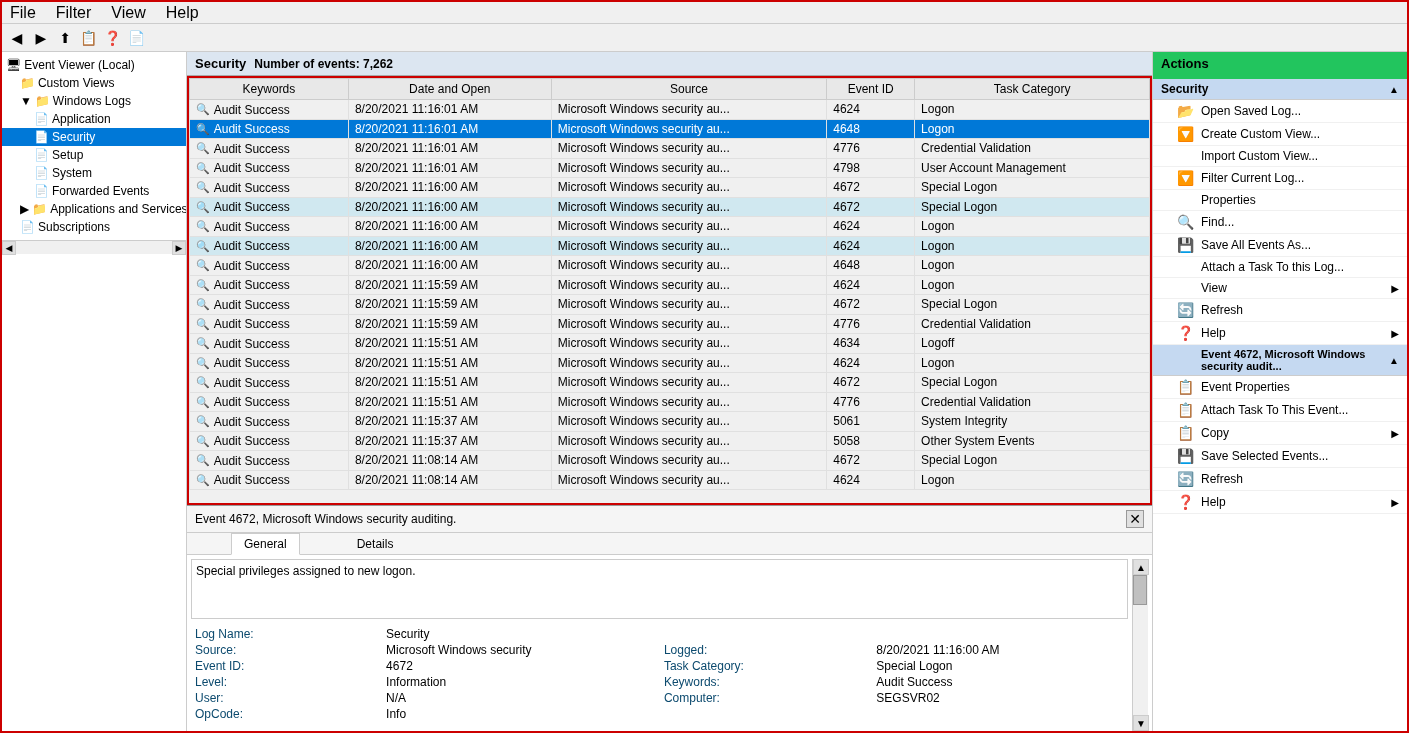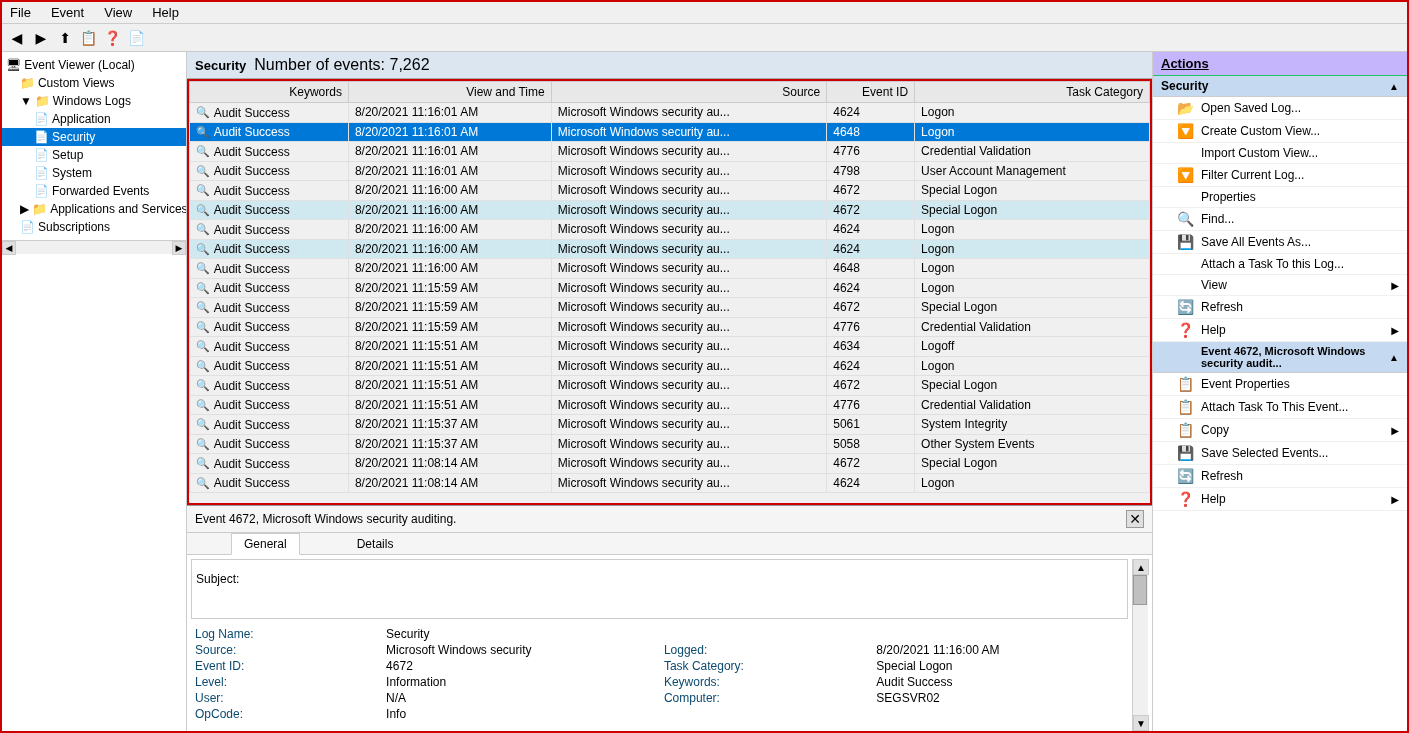--- a/index.html
+++ b/index.html
@@ -17,21 +17,21 @@
     .menu-bar {
       background: #f0f0f0;
       border-bottom: 1px solid #ccc;
       padding: 2px 4px;
       display: flex;
       align-items: center;
       gap: 12px;
       height: 22px;
     }
     .menu-item {
-      font-size: 13px;
+      font-size: 16px;
       cursor: pointer;
       padding: 0 4px;
     }
 
     
     .toolbar {
       background: #f0f0f0;
       border-bottom: 1px solid #ccc;
       padding: 2px 4px;
       display: flex;
@@ -110,21 +110,21 @@
     }
     table.events-table {
       width: 100%;
       border-collapse: collapse;
       font-size: 12px;
     }
     table.events-table th {
       background: #e8e8e8;
       border: 1px solid #ccc;
       padding: 3px 6px;
-      text-align: right;
+      text-align: center;
       font-weight: normal;
       white-space: nowrap;
       position: sticky;
       top: 0;
       z-index: 1;
     }
     table.events-table td {
       border: 1px solid #e0e0e0;
       padding: 2px 6px;
       white-space: nowrap;
@@ -220,26 +220,25 @@
 
     
     .right-panel {
       width: 255px;
       background: white;
       border-left: 1px solid #ccc;
       overflow-y: auto;
       flex-shrink: 0;
     }
     .actions-header {
-      background: #c4b5fd;
+      background: #22c55e;
       padding: 4px 8px;
       font-weight: bold;
       font-size: 13px;
-      border-bottom: 1px solid #22c55e;
-      text-decoration: underline;
+      border-bottom: 4px solid #22c55e;
     }
     .actions-section-header {
       background: #c5d9f1;
       padding: 3px 8px;
       font-size: 12px;
       font-weight: bold;
       border-bottom: 1px solid #ccc;
       display: flex;
       align-items: center;
       justify-content: space-between;
@@ -272,21 +271,21 @@
     ::-webkit-scrollbar { width: 12px; height: 12px; }
     ::-webkit-scrollbar-track { background: #f0f0f0; }
     ::-webkit-scrollbar-thumb { background: #c0c0c0; border: 1px solid #999; }
     ::-webkit-scrollbar-button { background: #e0e0e0; border: 1px solid #999; height: 12px; }
   </style>
 </head>
 <body>
 
 <div class="menu-bar">
   <span class="menu-item">File</span>
-  <span class="menu-item">Event</span>
+  <span class="menu-item">Filter</span>
   <span class="menu-item">View</span>
   <span class="menu-item">Help</span>
 </div>
 
 <div class="toolbar">
   <button class="toolbar-btn">◀</button>
   <button class="toolbar-btn">▶</button>
   <button class="toolbar-btn">⬆</button>
   <button class="toolbar-btn">📋</button>
   <button class="toolbar-btn">❓</button>
@@ -347,29 +346,29 @@
       <div style="width:14px;height:14px;background:#e0e0e0;border:1px solid #ccc;display:flex;align-items:center;justify-content:center;font-size:9px;cursor:pointer;">◀</div>
       <div style="flex:1;height:12px;background:#f0f0f0;"></div>
       <div style="width:14px;height:14px;background:#e0e0e0;border:1px solid #ccc;display:flex;align-items:center;justify-content:center;font-size:9px;cursor:pointer;">▶</div>
     </div>
   </div>
 
   <div class="center-panel">
 
     <div class="log-header">
       <span>Security</span>
-      <span style="font-weight:normal; font-size:16px;">Number of events: 7,262</span>
+      <span style="font-weight:bold; font-size:12px;">Number of events: 7,262</span>
     </div>
 
     <div class="events-table-container" style="flex:1; overflow:auto;">
       <table class="events-table">
         <thead>
           <tr>
             <th>Keywords</th>
-            <th>View and Time</th>
+            <th>Date and Open</th>
             <th>Source</th>
             <th>Event ID</th>
             <th>Task Category</th>
           </tr>
         </thead>
         <tbody id="events-tbody">
         <tr>
               <td><span class="audit-icon">Audit Success</span></td>
               <td>8/20/2021 11:16:01 AM</td>
               <td>Microsoft Windows security au...</td>
@@ -518,21 +517,21 @@
         <span class="detail-title">Event 4672, Microsoft Windows security auditing.</span>
         <div class="close-btn">✕</div>
       </div>
       <div class="detail-tabs">
         <div class="detail-tab active">General</div>
         <div class="detail-tab">Details</div>
       </div>
       <div class="detail-content">
         <div class="detail-text-area">
           <div class="detail-text-box">
-            <div style="margin-top:8px;">Subject:</div>
+            <div>Special privileges assigned to new logon.</div>
           </div>
           <div class="detail-fields">
             <span class="field-label">Log Name:</span>
             <span class="field-value">Security</span>
             <span></span>
               <span></span>
             <span class="field-label">Source:</span>
             <span class="field-value">Microsoft Windows security</span>
             <span class="field-label">Logged:</span>
             <span class="field-value">8/20/2021 11:16:00 AM</span>

